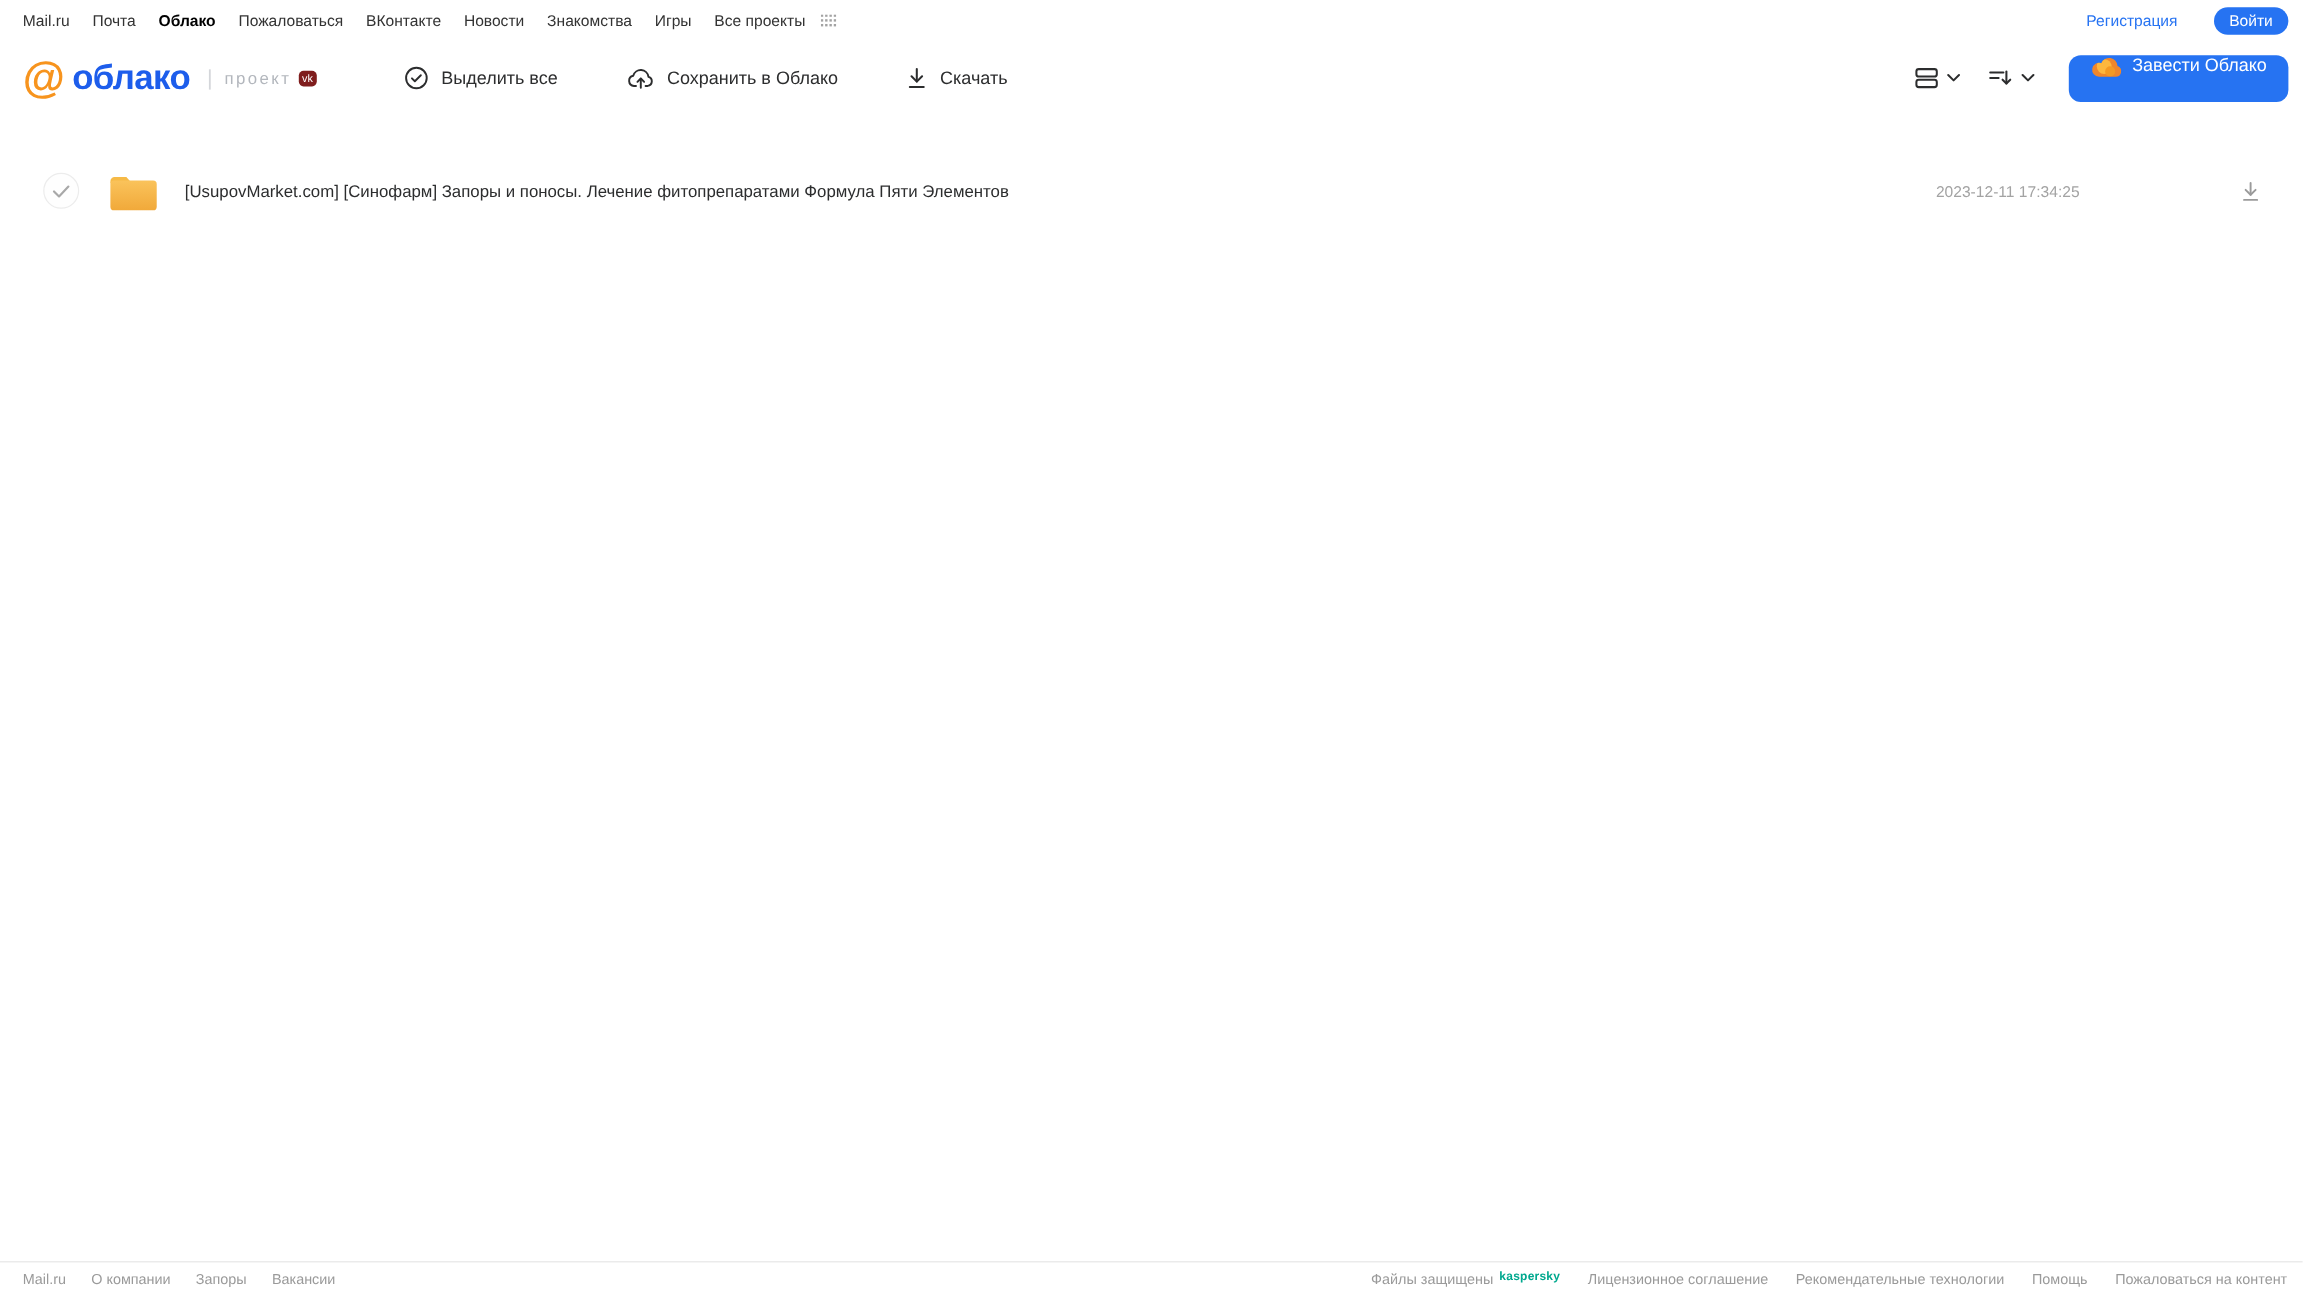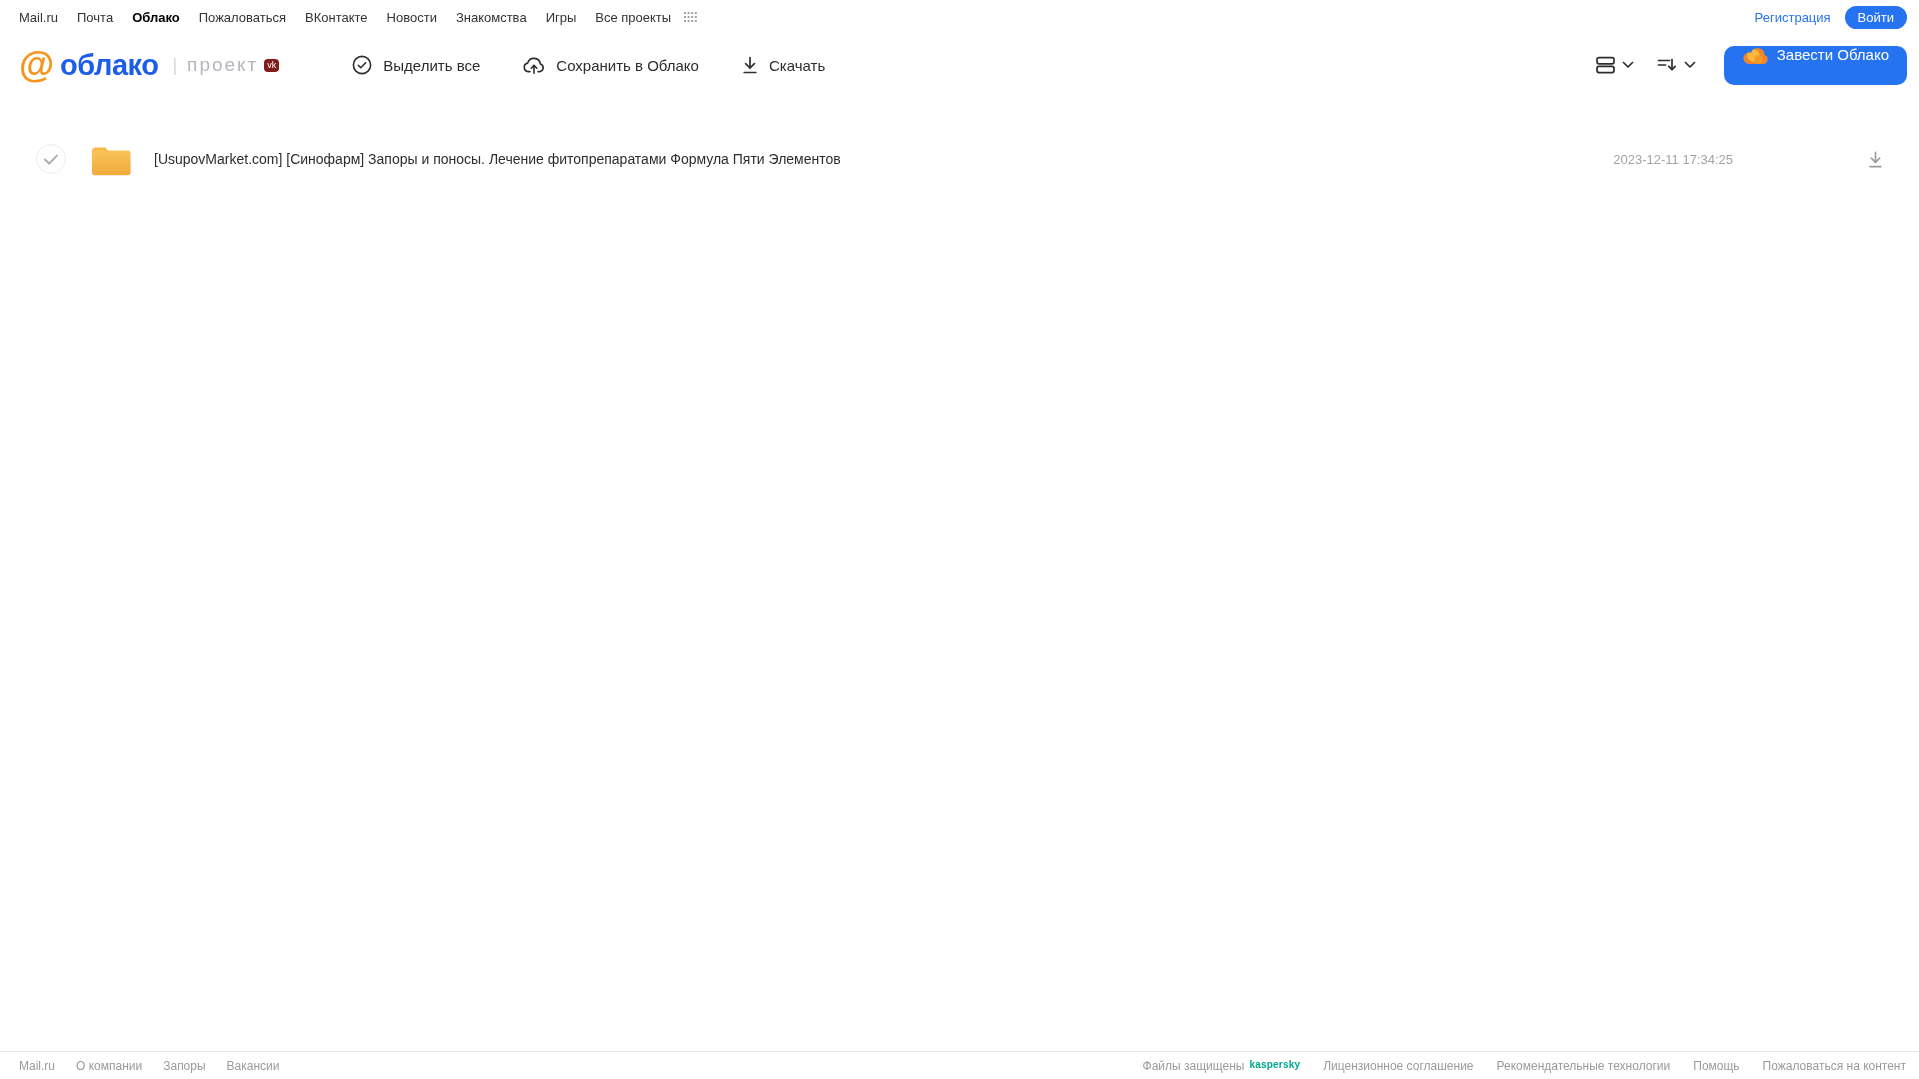--- a/index.html
+++ b/index.html
@@ -13,46 +13,46 @@
 
   
   .portal-nav {
     display:flex; align-items:center;
     height:34px; padding:0 12px 0 19px;
     font-size:13px;
   }
   .plink { color:#333333; margin-right:19px; white-space:nowrap; }
   .plink.active { font-weight:bold; color:#000; }
   .grid-icon { display:inline-flex; margin-left:-6px; margin-right:8px; cursor:pointer; align-items:center; }
-  .portal-right { margin-left:auto; display:flex; align-items:center; gap:14px;justify-content:space-between; }
+  .portal-right { margin-left:auto; display:flex; align-items:center; gap:30px;justify-content:space-between; }
   .reg-link { color:#2673f2; font-size:13px; }
   .login-btn {
     background:#2673f2; color:#fff; border:none; cursor:pointer;
     font-family:inherit; font-size:13px;
     padding:5px 13px; border-radius:14px; line-height:1;
   }
 
   
   .header {
     display:flex; align-items:center;
     height:62px; padding:0 12px 0 19px;
   }
   .logo { display:flex; align-items:center; cursor:pointer; }
   .at-icon {
     color:#f7941e; font-weight:bold; font-size:36px; line-height:1;
     margin-right:7px; letter-spacing:-1px;
   }
   .logo-text { color:#1d5deb; font-weight:bold; font-size:29px; letter-spacing:-0.5px; }
   .logo-div { color:#d4d6da; font-size:18px; margin:0 10px 0 14px; font-weight:300; }
-  .project-label { color:#b3b7bd; font-size:19px; letter-spacing:2px; margin-right:6px; }
+  .project-label { color:#b3b7bd; font-size:14px; letter-spacing:2px; margin-right:6px; }
   .vk-badge {
     background:#7f1d1d; color:#fff; font-size:9px; font-weight:normal;
     border-radius:4px; padding:2px 3px; line-height:1; text-transform:lowercase;
   }
-  .toolbar { display:flex; align-items:center; gap:42px; margin-left:72px;justify-content:flex-end; }
+  .toolbar { display:flex; align-items:center; gap:57px; margin-left:72px;justify-content:flex-end; }
   .tbtn {
     display:flex; align-items:center; gap:10px;
     background:none; border:none; cursor:pointer;
     font-family:inherit; font-size:15px; color:#2c2d2e;
   }
   .header-right { margin-left:auto; display:flex; align-items:center; gap:14px; }
   .icon-btn {
     display:flex; align-items:center; gap:6px;
     background:none; border:none; cursor:pointer; padding:4px;
   }

